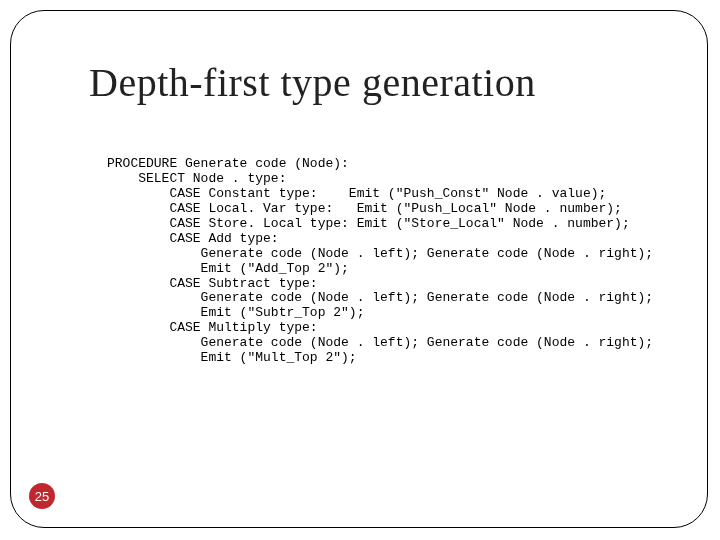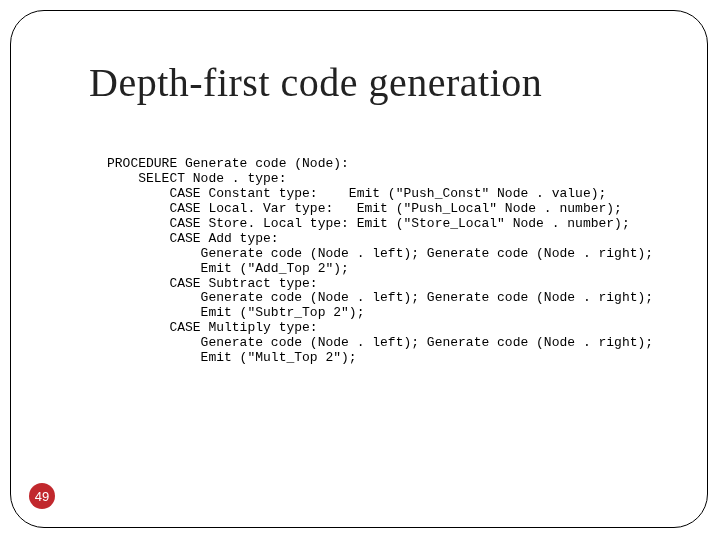--- a/index.html
+++ b/index.html
@@ -53,29 +53,29 @@
     font-size: 13px;
     display: flex;
     align-items: center;
     justify-content: center;
   }
 </style>
 </head>
 <body>
 
 <div class="slide-frame">
-  <div class="title">Depth-first code generation</div>
+  <div class="title">Depth-first type generation</div>
   <div class="code">PROCEDURE Generate code (Node):
     SELECT Node . type:
         CASE Constant type:    Emit ("Push_Const" Node . value);
         CASE Local. Var type:   Emit ("Push_Local" Node . number);
         CASE Store. Local type: Emit ("Store_Local" Node . number);
         CASE Add type:
             Generate code (Node . left); Generate code (Node . right);
             Emit ("Add_Top 2");
         CASE Subtract type:
             Generate code (Node . left); Generate code (Node . right);
             Emit ("Subtr_Top 2");
         CASE Multiply type:
             Generate code (Node . left); Generate code (Node . right);
             Emit ("Mult_Top 2");</div>
-  <div class="page-badge">49</div>
+  <div class="page-badge">25</div>
 </div>
 
 </body></html>

